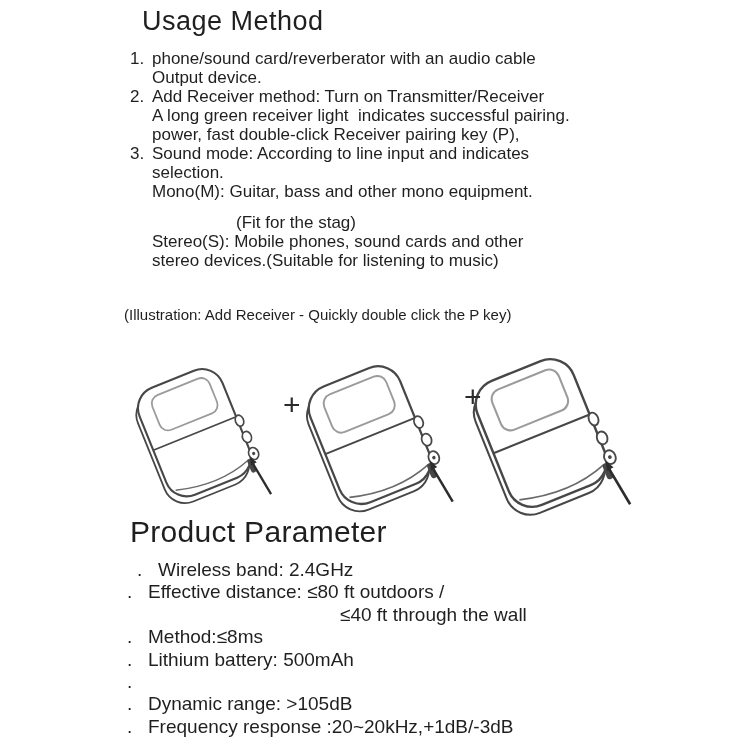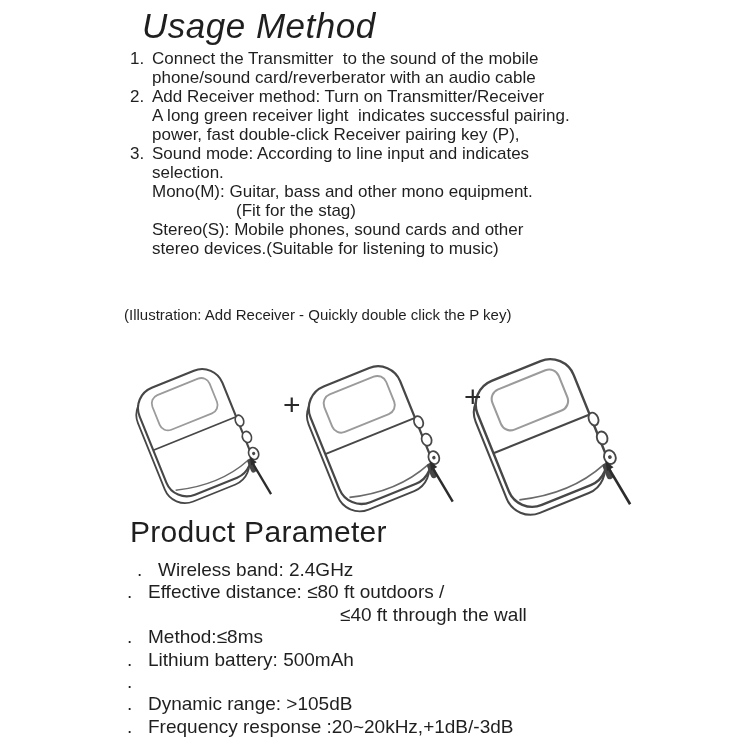--- a/index.html
+++ b/index.html
@@ -10,29 +10,29 @@
   *{margin:0;padding:0;box-sizing:border-box;}
   html,body{width:750px;height:750px;}
   body{
     background:var(--background);
     color:var(--ink);
     font-family:"Liberation Sans","DejaVu Sans",sans-serif;
     position:relative;
     overflow:hidden;
   }
   .abs{position:absolute;}
-  .h1{font-size:35px;font-weight:400;letter-spacing:.5px;white-space:pre;font-style:italic;}
+  .h1{font-size:27px;font-weight:400;letter-spacing:.5px;white-space:pre;}
   .h2{font-size:30px;font-weight:400;letter-spacing:.3px;white-space:pre;}
   #usage-title{left:142px;top:6px;}
   #steps{left:130px;top:49px;width:505px;font-size:17px;line-height:19px;}
   .step{display:flex;}
   .step .num{width:22px;flex:0 0 22px;white-space:pre;}
   .step .lines{flex:1;}
   .ln{white-space:pre;}
-  .ln.stag{padding-left:84px;}
+  .ln.stag{padding-left:84px;margin-top:12px;}
   #caption{left:124px;top:306px;font-size:15px;white-space:pre;}
   #product-title{left:130px;top:515px;}
   #params{left:127px;top:559px;width:540px;font-size:19px;line-height:22.4px;}
   .prow{display:flex;white-space:pre;}
   .prow .dot{width:21px;flex:0 0 21px;}
   .prow.first{padding-left:10px;}
   .prow.cont{padding-left:213px;}
   
   svg.device{position:absolute;overflow:visible;}
   #device-1{left:128px;top:356px;width:148px;height:156px;}
@@ -54,22 +54,22 @@
 </style>
 </head>
 <body>
 
 <h1 class="abs h1" id="usage-title">Usage Method</h1>
 
 <div class="abs" id="steps">
   <div class="step">
     <span class="num">1.</span>
     <div class="lines">
-      <div class="ln">Connect the Transmitter  to the sound of the mobile</div>
       <div class="ln">phone/sound card/reverberator with an audio cable</div>
+      <div class="ln">Output device.</div>
     </div>
   </div>
   <div class="step">
     <span class="num">2.</span>
     <div class="lines">
       <div class="ln">Add Receiver method: Turn on Transmitter/Receiver</div>
       <div class="ln">A long green receiver light  indicates successful pairing.</div>
       <div class="ln">power, fast double-click Receiver pairing key (P),</div>
     </div>
   </div>

